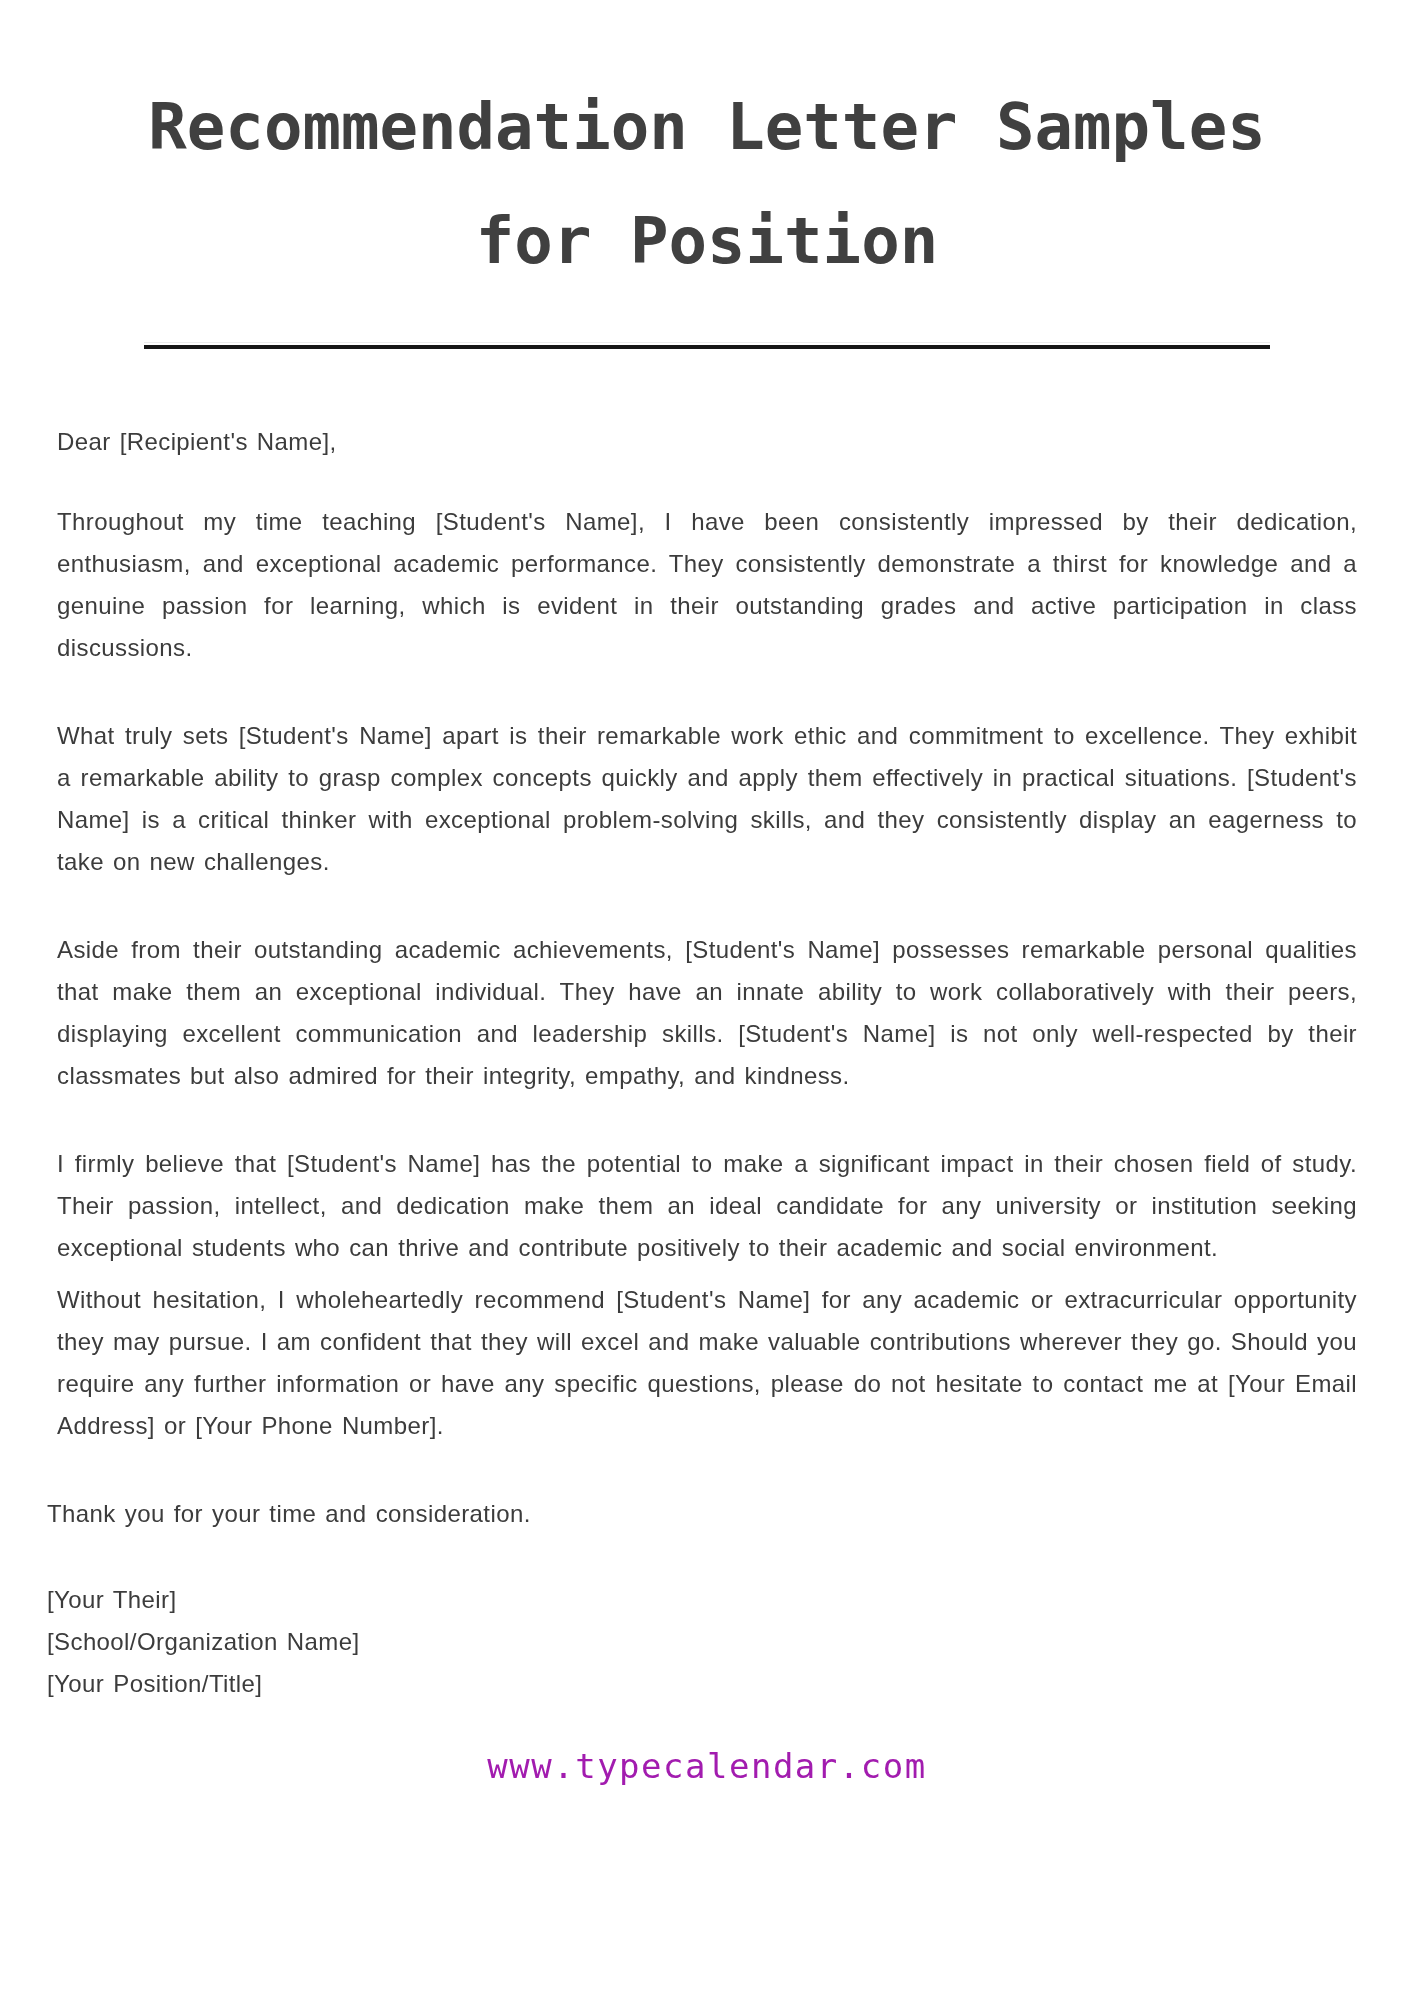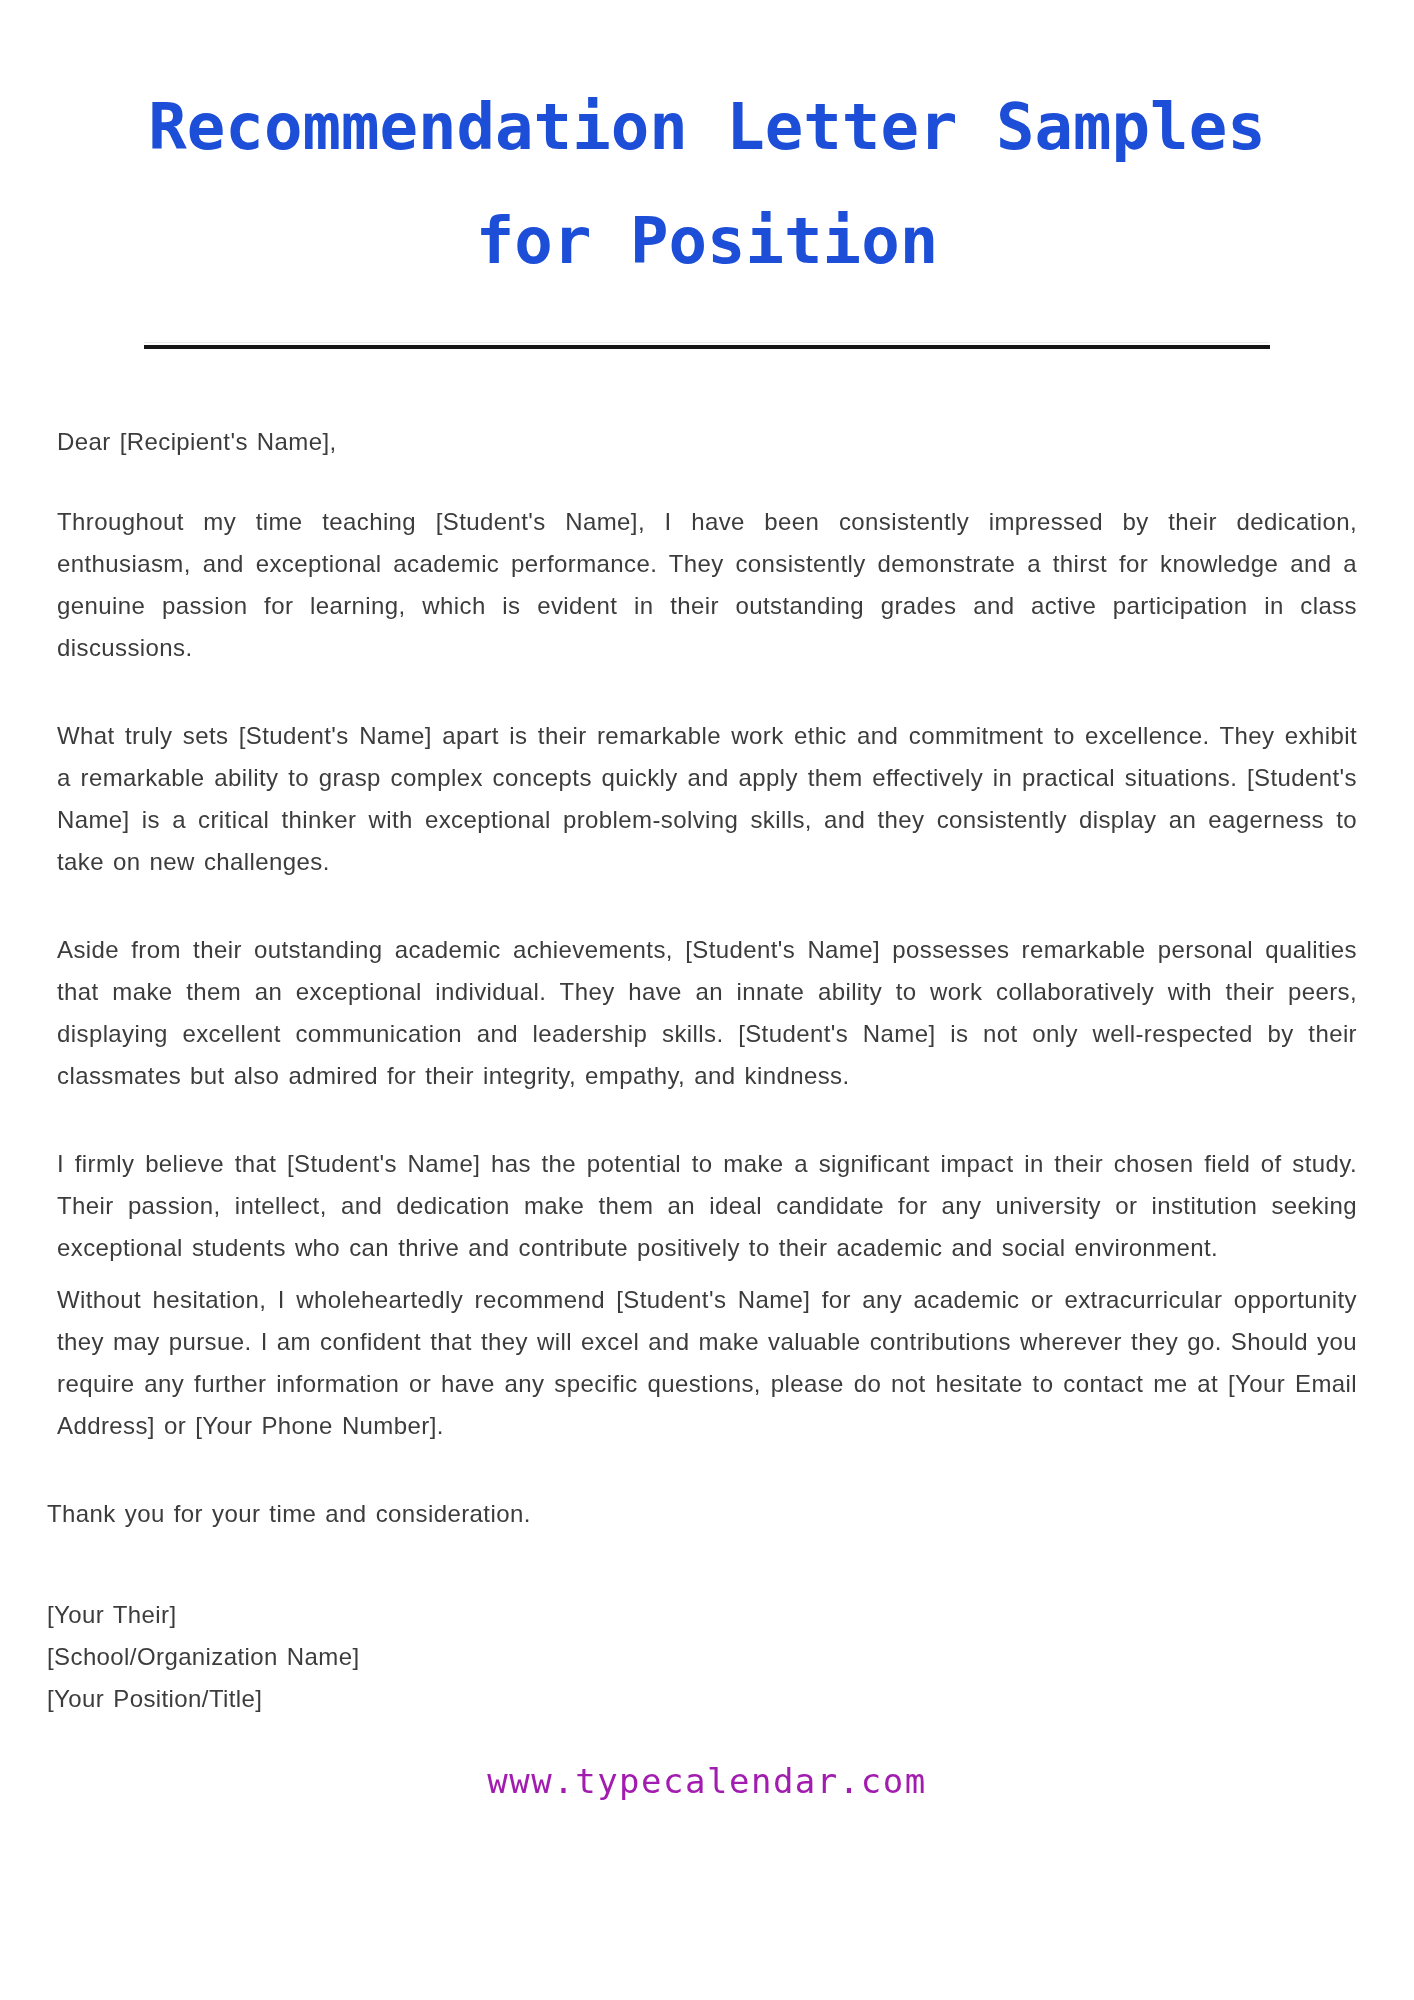--- a/index.html
+++ b/index.html
@@ -18,21 +18,21 @@
   }
   .doc-title {
     padding-top: 70px;
     margin: 0;
     text-align: center;
     font-family: "DejaVu Sans Mono", monospace;
     font-weight: bold;
     font-size: 64px;
     line-height: 114px;
     letter-spacing: 0px;
-    color: #1d4ed8;
+    color: #404040;
   }
   .doc-title .title-line { display: block; }
   .divider-wrap {
     width: 1126px;
     margin: 44px auto 0 auto;
   }
   .divider-highlight {
     height: 1px;
     background: #ececec;
     margin-bottom: 2px;
@@ -49,21 +49,21 @@
     word-spacing: 2px;
     color: #3c3c3c;
   }
   .letter p { margin: 10px; }
   .salutation { margin-bottom: 38px !important; }
   .para {
     text-align: justify;
     margin-bottom: 46px !important;
   }
   .para.joined { margin-bottom: 0 !important; }
-  .closing { margin-bottom: 59px; }
+  .closing { margin-bottom: 44px; }
   .closing p, .signature p { margin: 0; }
   .footer {
     margin-top: 40px;
     text-align: center;
     font-family: "DejaVu Sans Mono", monospace;
     font-size: 34px;
     letter-spacing: 1.5px;
     color: #1b1b1b;
   }
   .footer a {

